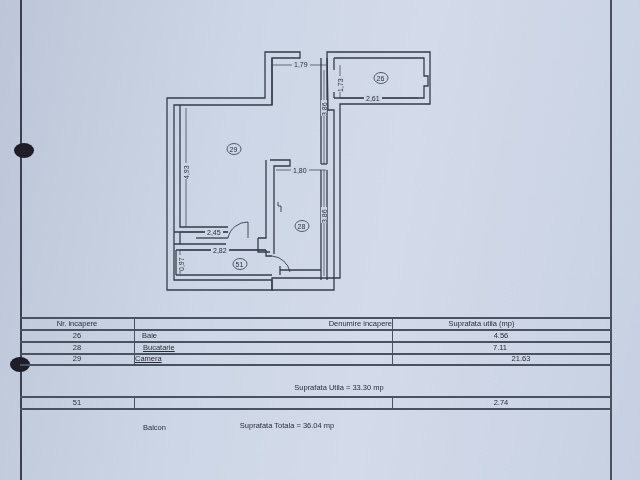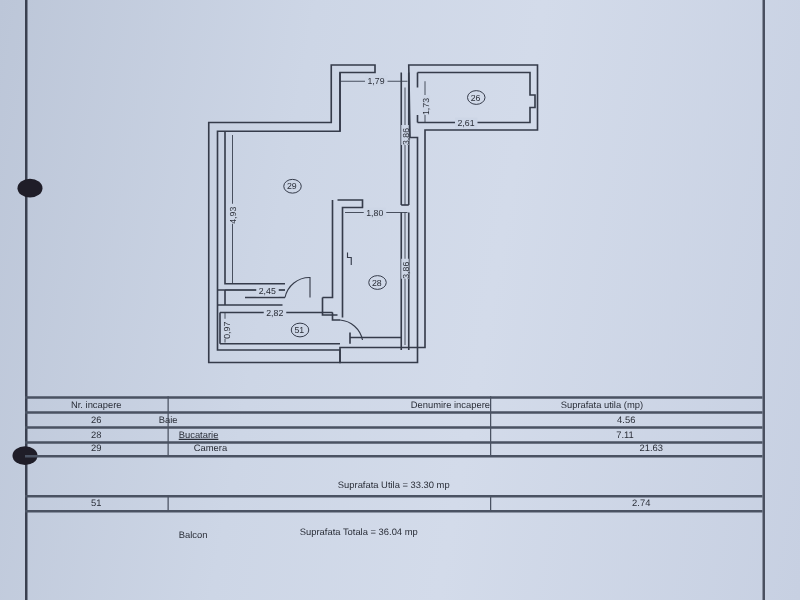--- a/index.html
+++ b/index.html
@@ -124,40 +124,40 @@
   <div class="tbl-line" style="top:364px;"></div>
   <div class="vline" style="left:134px; top:317px; height:48px;"></div>
   <div class="vline" style="left:392px; top:317px; height:48px;"></div>
 
   <div class="cell center" style="left:20px; top:319px; width:114px;">Nr. incapere</div>
   <div class="cell center" style="left:134px; top:319px; width:258px;text-align:right;">Denumire incapere</div>
   <div class="cell center" style="left:392px; top:319px; width:179px;">Suprafata utila (mp)</div>
 
   <div>
     <div class="cell center" style="left:20px; top:331px; width:114px;">26</div>
-    <div class="cell" style="left:127px; top:331px;">Baie</div>
+    <div class="cell" style="left:142px; top:331px;">Baie</div>
     <div class="cell center" style="left:392px; top:331px; width:218px;">4.56</div>
   </div>
   <div>
     <div class="cell center" style="left:20px; top:343px; width:114px;">28</div>
     <div class="cell" style="left:143px; top:343px;text-decoration:underline;">Bucatarie</div>
     <div class="cell center" style="left:368px; top:343px; width:264px;">7.11</div>
   </div>
   <div>
     <div class="cell center" style="left:20px; top:354px; width:114px;">29</div>
-    <div class="cell" style="left:155px; top:354px;">Camera</div>
+    <div class="cell" style="left:135px; top:354px;text-decoration:underline;">Camera</div>
     <div class="cell center" style="left:412px; top:354px; width:218px;">21.63</div>
   </div>
 
-  <div class="summary" style="left:20px; top:383px; width:590px;">Suprafata Utila = 33.30 mp</div>
+  <div class="summary" style="left:20px; top:383px; width:590px;padding-left:24px;">Suprafata Utila = 33.30 mp</div>
 
   <div class="tbl-line" style="top:396px;"></div>
   <div class="tbl-line" style="top:408px;"></div>
   <div class="vline" style="left:134px; top:396px; height:13px;"></div>
   <div class="vline" style="left:392px; top:396px; height:13px;"></div>
   <div>
     <div class="cell center" style="left:20px; top:398px; width:114px;">51</div>
     <div class="cell" style="left:143px; top:398px;margin-top:25px;">Balcon</div>
-    <div class="cell center" style="left:392px; top:398px; width:218px;margin-left:12px;">2.74</div>
+    <div class="cell center" style="left:392px; top:398px; width:218px;">2.74</div>
   </div>
 
   <div class="summary" style="left:20px; top:421px; width:534px;">Suprafata Totala = 36.04 mp</div>
 </div>
 
 </body></html>

